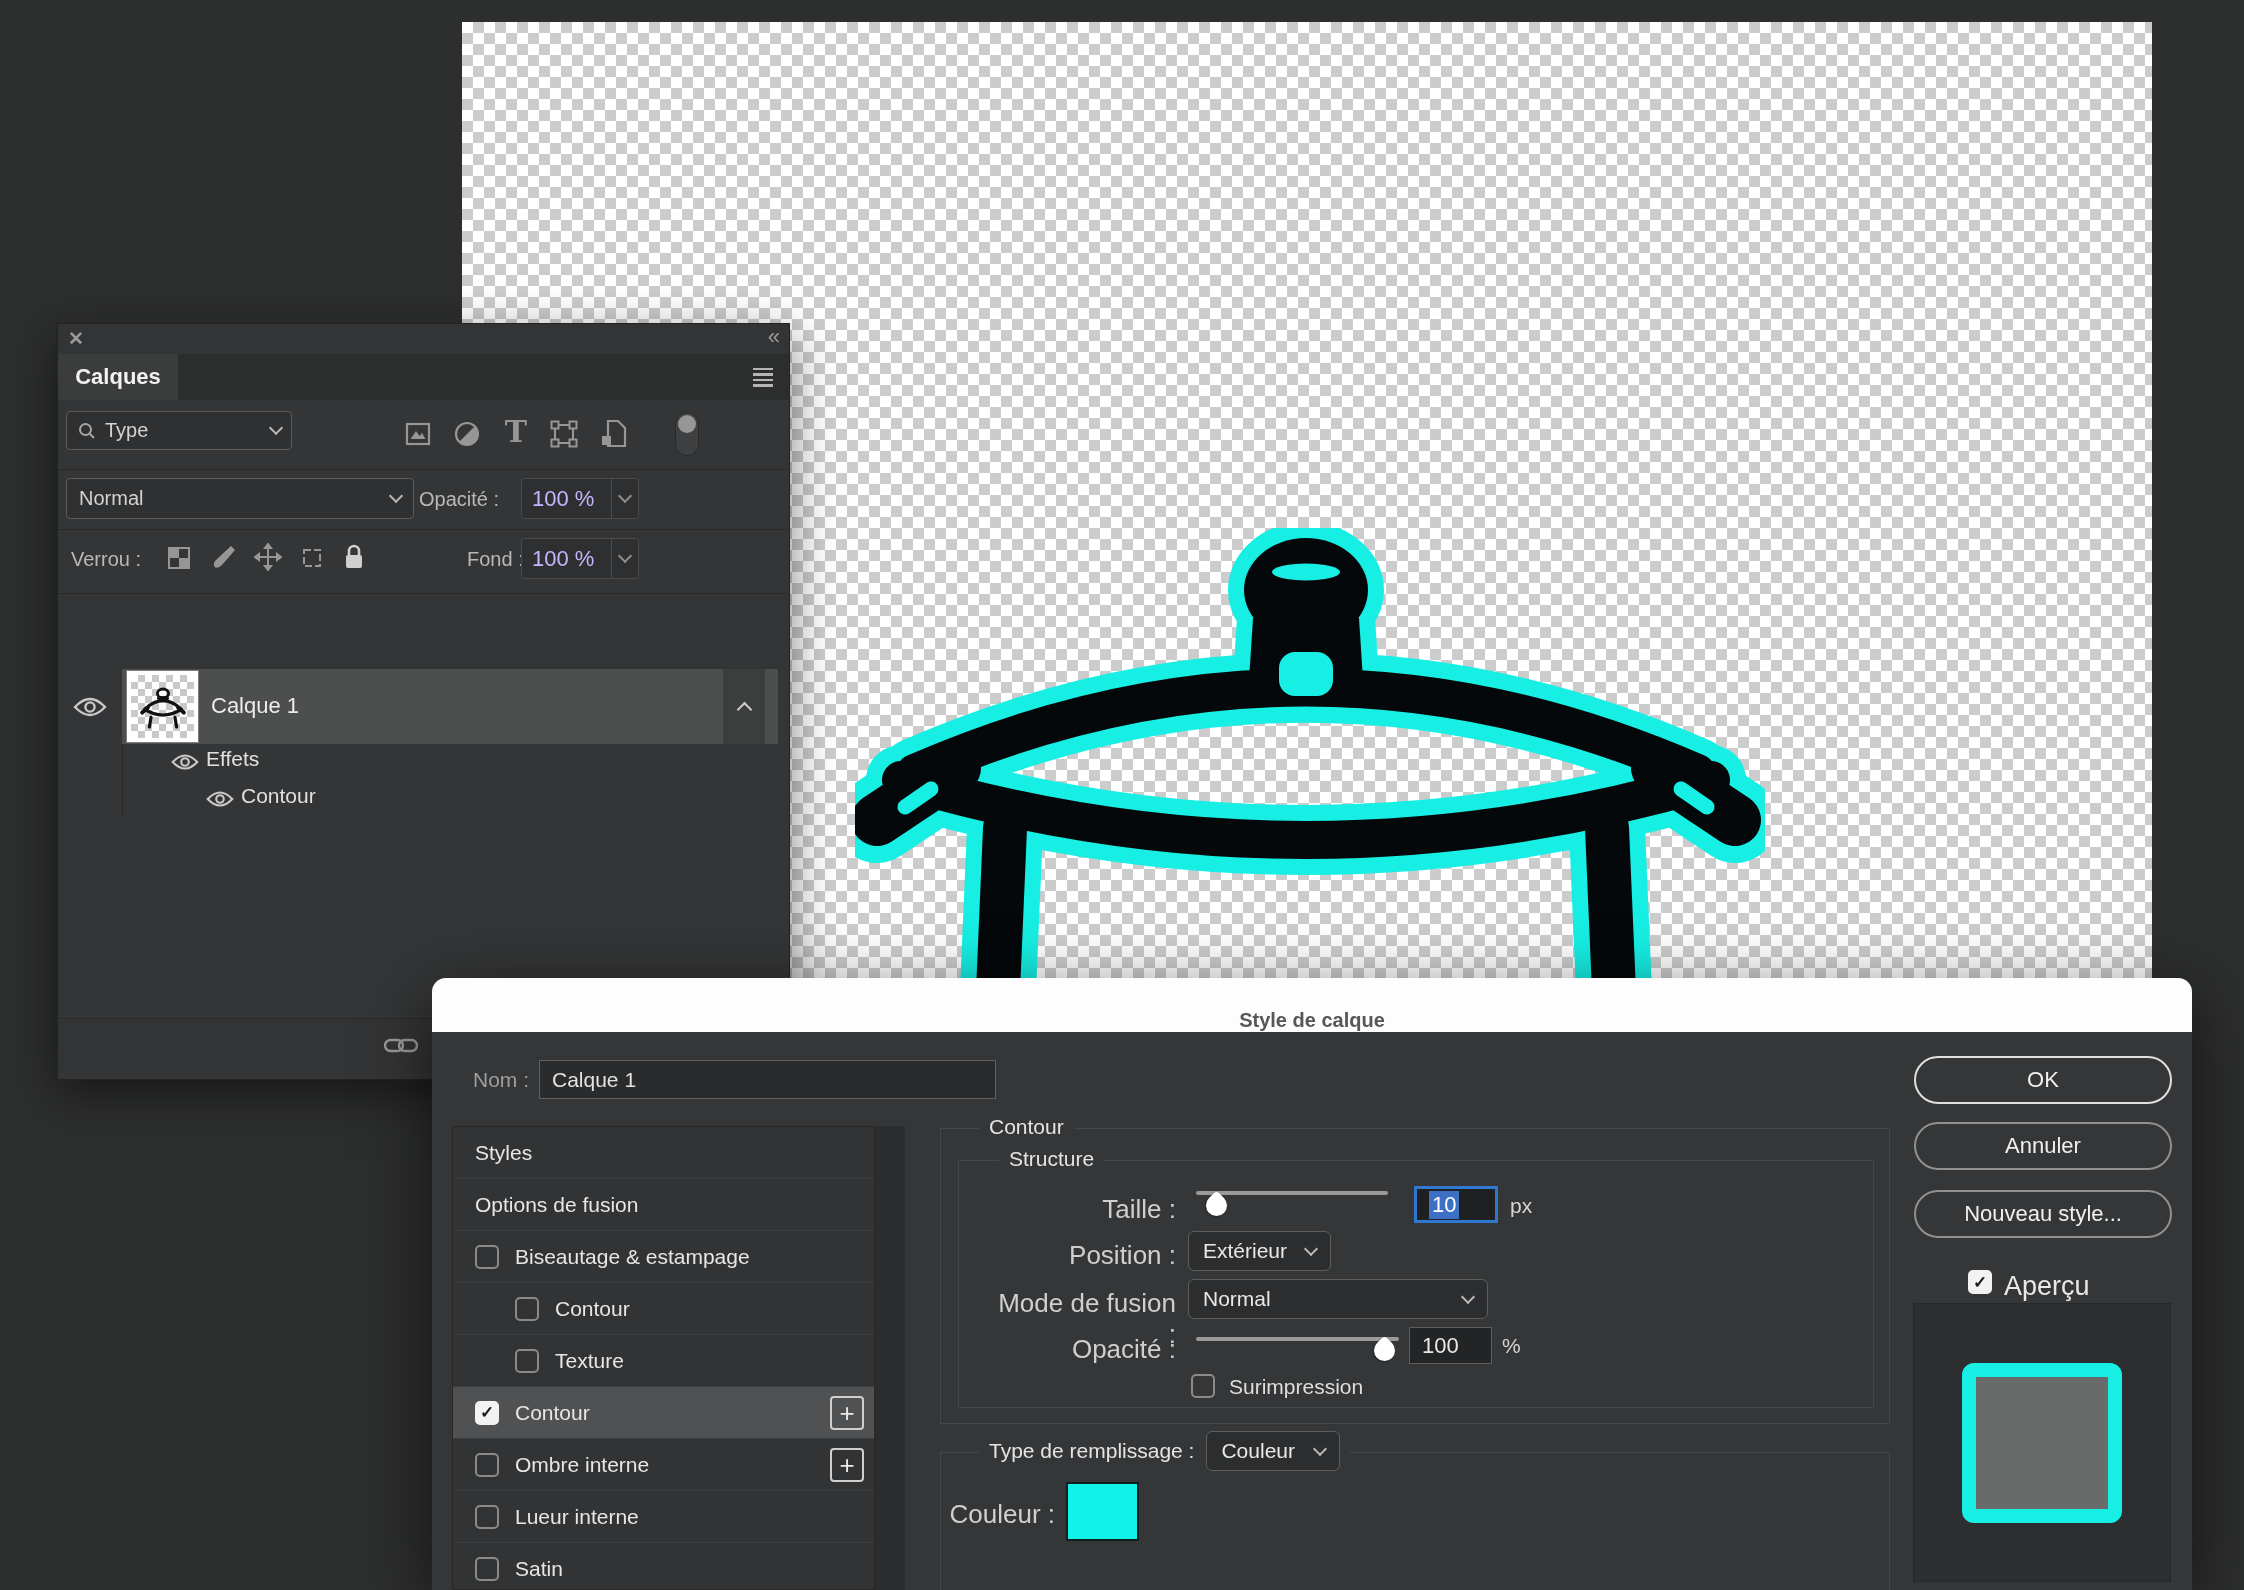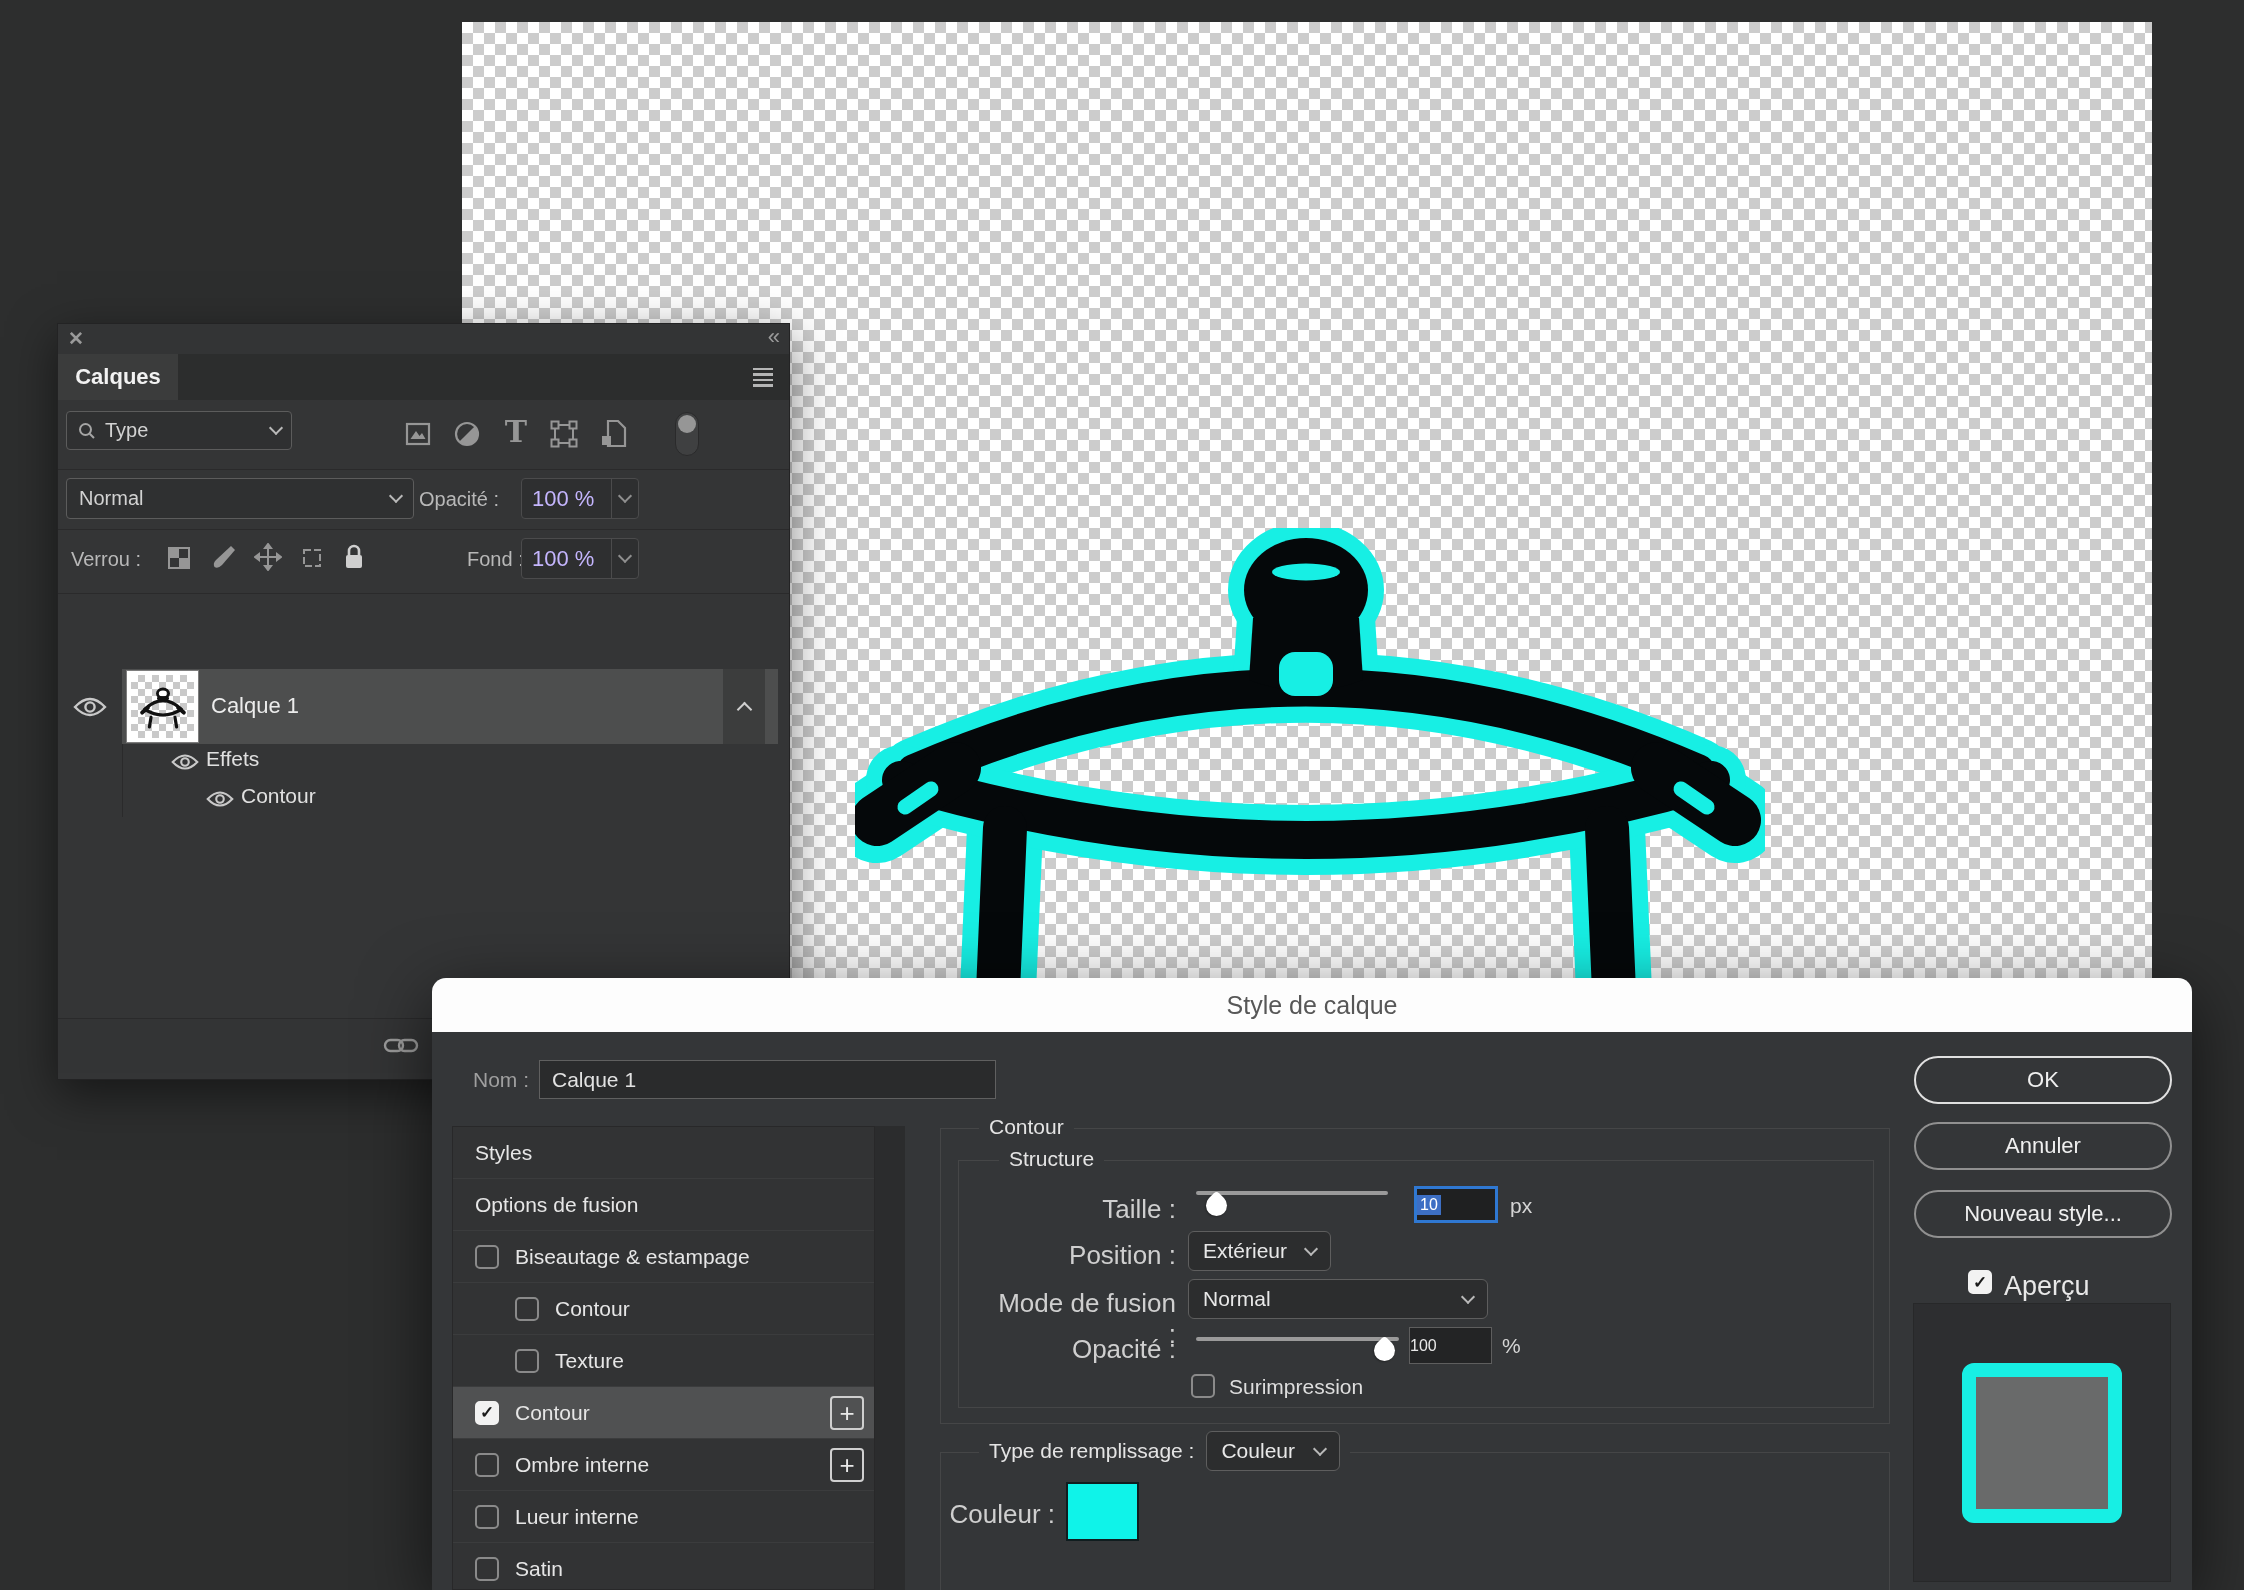--- a/index.html
+++ b/index.html
@@ -54,21 +54,21 @@
     display:flex; align-items:center; justify-content:center; }
   .p-foot{ left:0; top:694px; width:100%; height:55px; background:var(--panel-dark);
     border-top:1px solid #2a2a2b; }
   .p-grip{ right:2px; bottom:2px; display:flex; gap:2.5px; }
   .p-grip i{ width:2px; height:9px; background:#5a5a5a; display:block; }
 
   
   #dialog{ left:432px; top:978px; width:1760px; height:612px; background:var(--dlg);
     border-radius:14px 14px 0 0; box-shadow:0 18px 70px rgba(0,0,0,.6); }
   .d-title{ left:0; top:0; width:100%; height:54px; background:#fdfdfd; border-radius:14px 14px 0 0;
-    display:flex; align-items:center; justify-content:center; color:#575757; font-size:25px; font-weight:normal; }
+    display:flex; align-items:flex-end; justify-content:center; color:#575757; font-size:20px; font-weight:bold; }
   .d-lab{ color:#9f9f9f; font-size:21px; }
   .d-input{ background:#2a2b2c; border:1.5px solid #606060; color:#e2e2e2; font-size:21px;
     display:flex; align-items:center; padding-left:12px; }
   
   #slist{ left:20px; top:148px; width:423px; height:464px; background:#323334;
     border:1px solid #282829; overflow:hidden; }
   .srow{ position:relative; width:100%; height:52px; border-bottom:1px solid #3b3c3d;
     display:flex; align-items:center; color:#e6e6e6; font-size:21px; }
   .srow.sel{ background:#505152; }
   .srow .cb{ width:24px; height:24px; border:2px solid #8a8a8a; border-radius:5px; margin-left:22px;
@@ -85,21 +85,21 @@
   .legend{ position:absolute; top:-14px; background:var(--dlg); padding:0 10px;
     color:#e4e4e4; font-size:21px; }
   .r-lab{ position:absolute; color:#cfcfcf; font-size:26px; text-align:right; }
   .track{ position:absolute; height:4px; background:#9a9a9a; border-radius:2px; }
   .thumbk{ position:absolute; width:21px; height:21px; background:#ffffff;
     border-radius:18% 50% 50% 50%; transform:rotate(45deg); box-shadow:0 1px 2px rgba(0,0,0,.4); }
   .dd{ position:absolute; background:#2c2d2e; border:1.5px solid var(--ctl-border); border-radius:6px;
     color:#e8e8e8; font-size:21px; display:flex; align-items:center; padding:0 14px; }
   .dd .chev-d{ margin-left:auto; }
   .num{ position:absolute; background:#232425; border:1.5px solid var(--ctl-border); color:#e8e8e8;
-    font-size:16px; display:flex; align-items:center; padding-left:0; }
+    font-size:22px; display:flex; align-items:center; padding-left:12px; }
   .num.focus{ border:3px solid #2f78d2; background:#1f2021; }
   .num .selhl{ background:#3d6fc4; color:#ffffff; padding:1px 3px; }
   .unit{ position:absolute; color:#d5d5d5; font-size:21px; }
   .cbx{ position:absolute; width:24px; height:24px; border:2px solid #8a8a8a; border-radius:5px; }
   .cbx.on{ background:#f2f2f2; border-color:#f2f2f2; color:#1b1b1b; font-size:17px; font-weight:bold;
     display:flex; align-items:center; justify-content:center; }
   .pill{ position:absolute; left:1482px; width:258px; height:48px; border-radius:26px;
     border:2px solid #909090; color:#efefef; font-size:22px; background:transparent;
     display:flex; align-items:center; justify-content:center; }
   .pill.primary{ border:2.5px solid #e0e0e0; }

